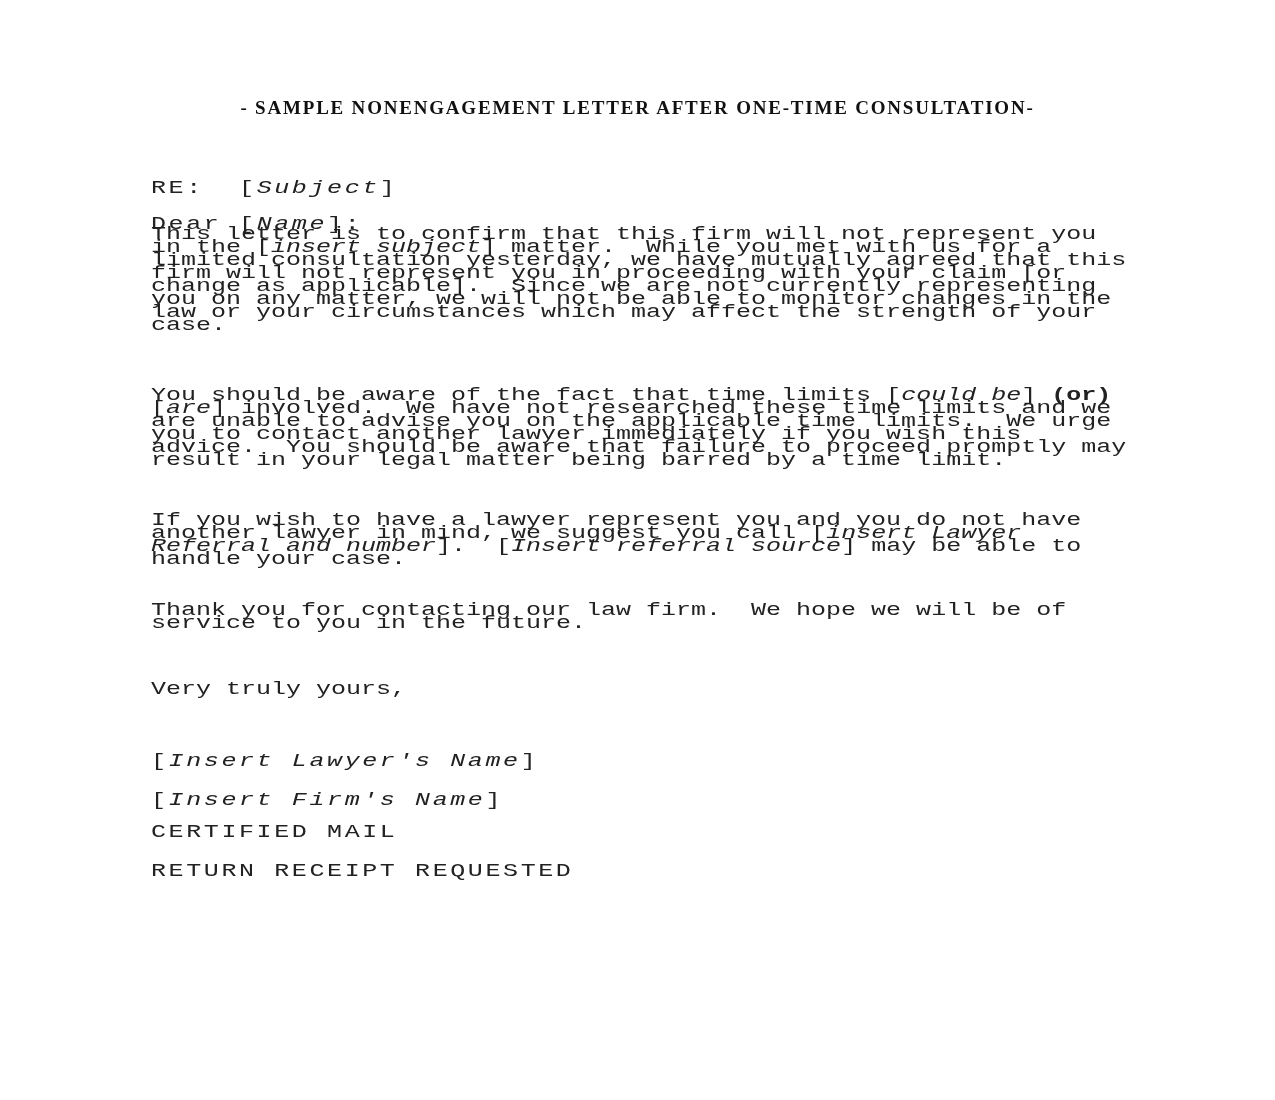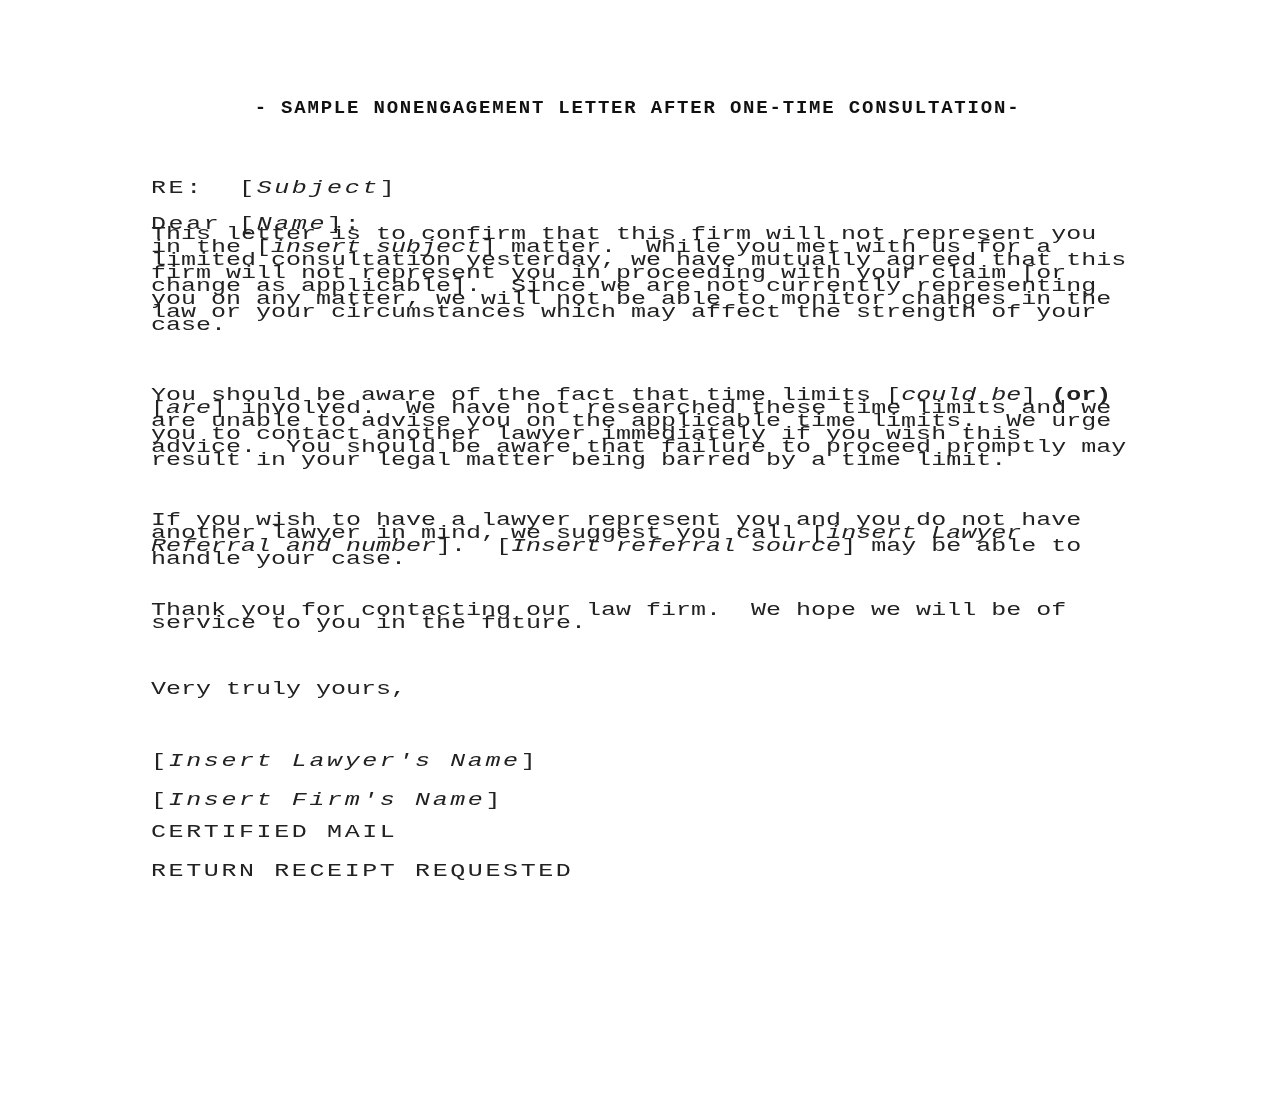--- a/index.html
+++ b/index.html
@@ -1,20 +1,20 @@
 <!DOCTYPE html>
 <html><head>
 <meta charset="utf-8">
 <style>
   html, body { margin: 0; padding: 0; background: #ffffff; }
   body { width: 1275px; height: 1100px; position: relative; overflow: hidden; }
   .page { position: absolute; left: 0; top: 0; width: 1275px; height: 1100px; background: #fff; }
   .title {
     position: absolute; left: 0; width: 1275px; top: 97px; text-align: center;
-    font-family: Liberation Mono, monospace;
+    font-family: Liberation Serif, serif;
     font-weight: bold; font-size: 19px; letter-spacing: 1.8px; line-height: 22px; color: #111;
   }
   .block {
     position: absolute; left: 151px;
     font-family: "Liberation Mono", "DejaVu Sans Mono", monospace;
     font-size: 25px; line-height: 18px; color: #222; white-space: pre;
     transform: scaleY(0.72); transform-origin: 0 0;
   }
   .line { display: block; height: 18px; line-height: 18px; }
   .wide { letter-spacing: 2.6px; }

